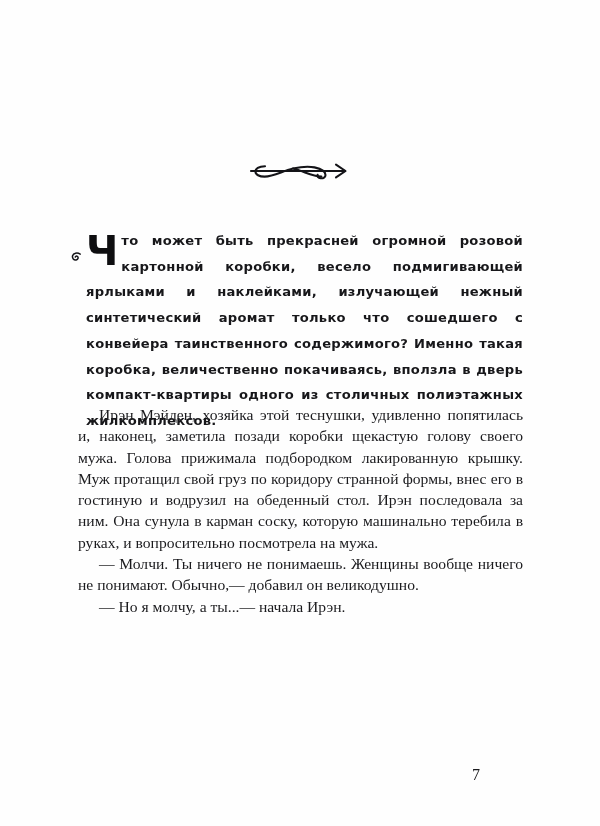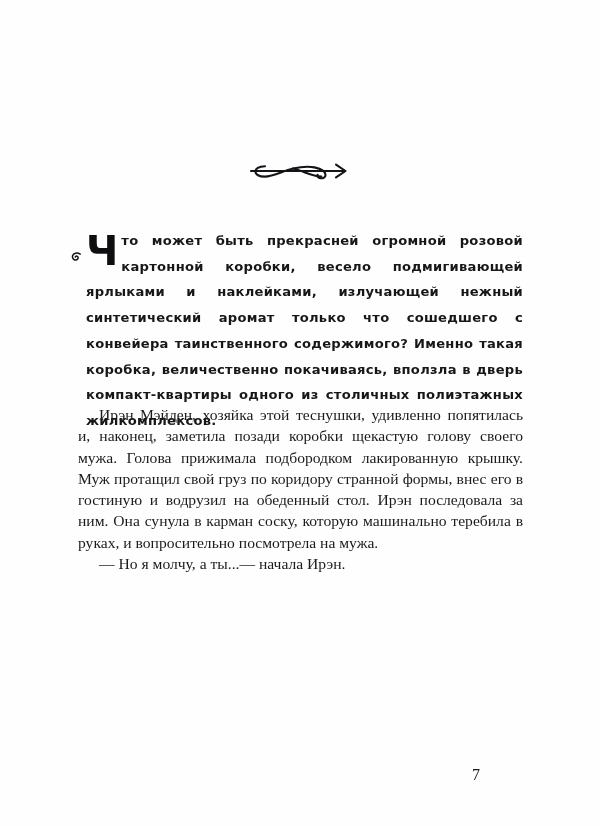--- a/index.html
+++ b/index.html
@@ -130,18 +130,19 @@
     </svg>
   </div>
 
   <div class="opening">
     <span class="dropcap">Ч</span>
       <span class="opening-body">то может быть прекрасней огромной розовой картонной коробки, весело подмигивающей ярлыками и наклейками, излучающей нежный синтетический аромат только что сошедшего с конвейера таинственного содержимого? Именно такая коробка, величественно покачиваясь, вползла в дверь компакт-квартиры одного из столичных полиэтажных жилкомплексов.</span>
   </div>
 
   <div class="body-text">
     <p>Ирэн Мэйден, хозяйка этой теснушки, удивленно попятилась и, наконец, заметила позади коробки щекастую голову своего мужа. Голова прижимала подбородком лакированную крышку. Муж протащил свой груз по коридору странной формы, внес его в гостиную и водрузил на обеденный стол. Ирэн последовала за ним. Она сунула в карман соску, которую машинально теребила в руках, и вопросительно посмотрела на мужа.</p>
+    <p>— Молчи. Ты ничего не понимаешь. Женщины вообще ничего не понимают. Обычно,— добавил он великодушно.</p>
     <p>— Но я молчу, а ты...— начала Ирэн.</p>
   </div>
 
   <div class="folio">7</div>
 
 </div>
 
 </body></html>

